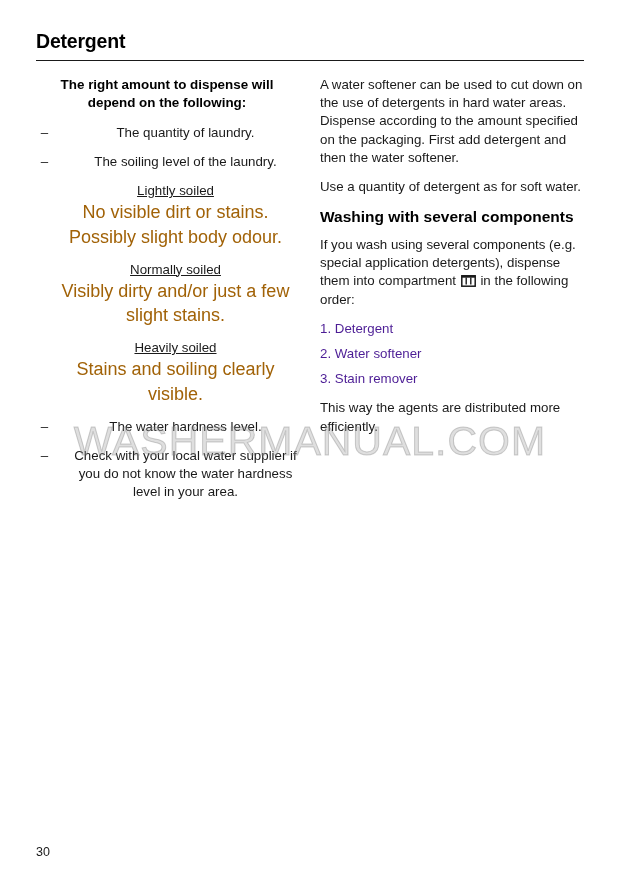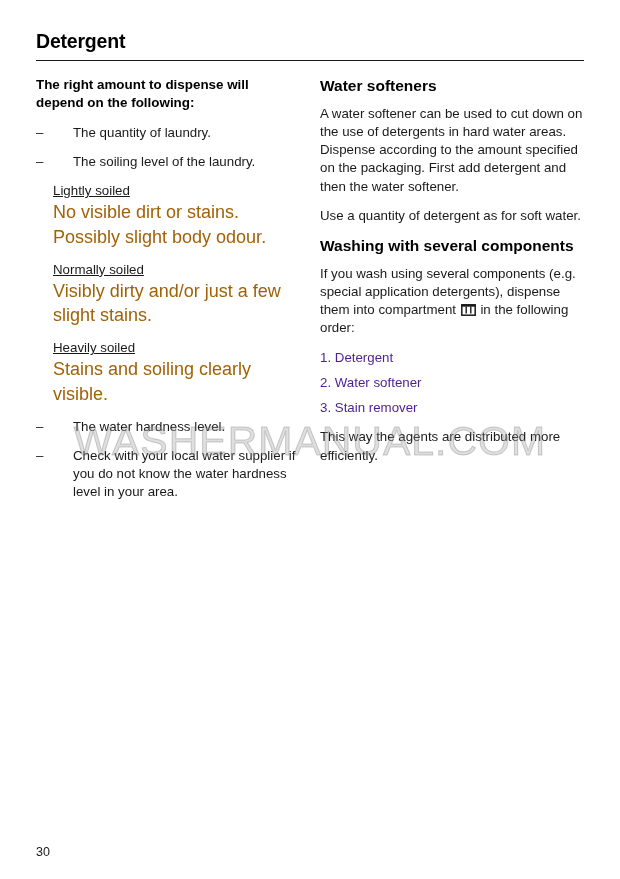--- a/index.html
+++ b/index.html
@@ -43,21 +43,21 @@
     position: absolute;
     left: 36px;
     top: 76px;
     width: 552px;
     display: flex;
     gap: 22px;
   }
   .col {
     width: 265px;
   }
-  .col-left { width: 262px; }
+  .col-left { width: 262px; text-align: center; }
   .col-right { width: 265px; }
 
   h2.section-title {
     font-size: 15.5px;
     font-weight: bold;
     color: #000;
     margin: 0 0 9px 0;
     line-height: 1.28;
   }
   h3.lead {
@@ -192,21 +192,20 @@
 
       <div class="dash-item">
         <span class="dash">–</span>
         <span class="dash-text">Check with your local water supplier if you do not know the water hardness level in your area.</span>
       </div>
 
     </div>
 
     <div class="col col-right">
 
-      <h2 class="section-title">Water softeners</h2>
       <p class="para">A water softener can be used to cut down on the use of detergents in hard water areas. Dispense according to the amount specified on the packaging. First add detergent and then the water softener.</p>
       <p class="para">Use a quantity of detergent as for soft water.</p>
 
       <h2 class="section-title">Washing with several components</h2>
 
       <p class="para">
         <span>If you wash using several components (e.g. special application detergents), dispense them into compartment</span>
         <span class="compartment-icon">
           <svg viewBox="0 0 15 12" width="15" height="12" aria-hidden="true">
             <rect x="0.8" y="0.8" width="13.4" height="10.4" fill="none" stroke="#1a1a1a" stroke-width="1.5"></rect>

